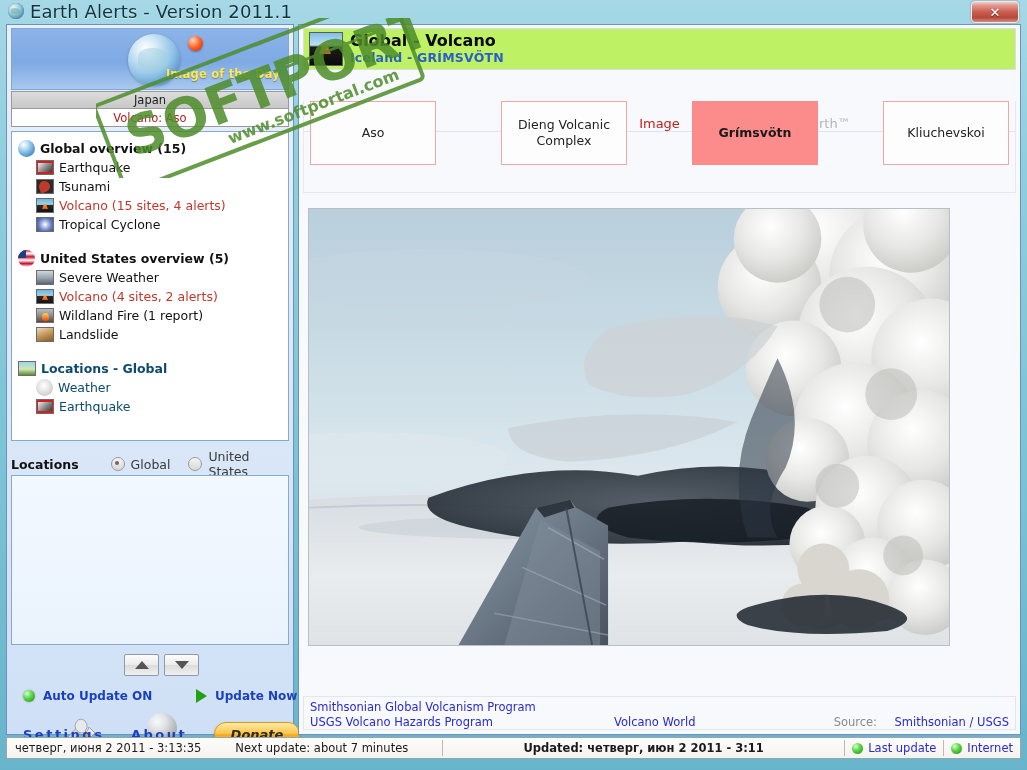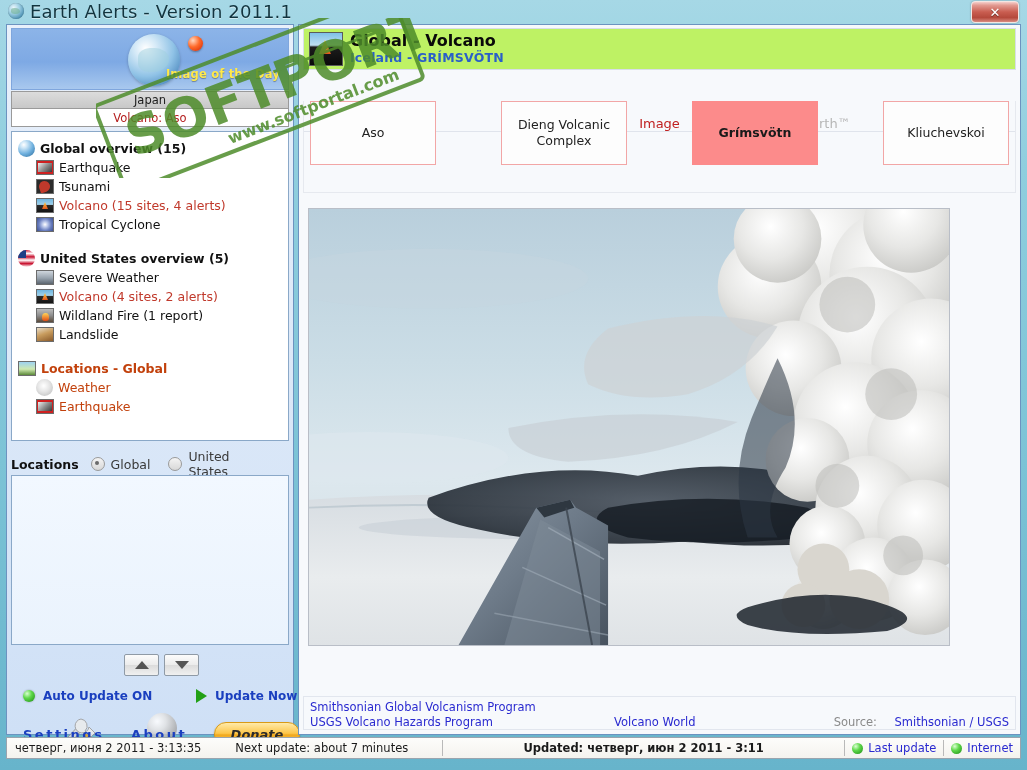--- a/index.html
+++ b/index.html
@@ -96,21 +96,21 @@
   .tree-group{margin-bottom:2px;}
   .tree-head{
     display:flex;align-items:center;height:20px;font-size:12.5px;font-weight:bold;color:#111;
     cursor:pointer;
   }
   .tree-item{
     display:flex;align-items:center;height:19px;font-size:12.5px;color:#111;
     margin-left:18px;cursor:pointer;
   }
   .tree-item.alert{color:#c0392b;}
-  .tree-item.dim, .tree-head.dim{color:#c2410c;}
+  .tree-item.dim, .tree-head.dim{color:#0c4a6e;}
   .ti{width:18px;height:15px;margin-right:5px;flex:0 0 auto;border:1px solid #6c6c6c;box-sizing:border-box;}
   .ti-round{width:17px;height:17px;border-radius:50%;border:none;margin-right:5px;flex:0 0 auto;}
   .ic-globe{background:radial-gradient(circle at 34% 28%,#ffffff 0%,#cde6f7 20%,#6fb0de 55%,#2f6f9f 95%);}
   .ic-flag{background:linear-gradient(180deg,#c8102e 0%,#ffffff 20%,#c8102e 40%,#ffffff 60%,#c8102e 80%,#ffffff 100%);position:relative;overflow:hidden;}
   .ic-flag:after{content:"";position:absolute;left:0;top:0;width:48%;height:48%;background:#1d3f86;}
   .ic-eq{background:#d02020;position:relative;overflow:hidden;}
   .ic-eq:after{content:"";position:absolute;left:1px;top:2px;right:1px;bottom:2px;background:linear-gradient(135deg,#efefef 0%,#8e8e8e 50%,#3a3a3a 100%);}
   .ic-tsu{background:#2b2b2b;position:relative;overflow:hidden;}
   .ic-tsu:after{content:"";position:absolute;left:2px;top:1px;width:11px;height:11px;background:#c0392b;border-radius:50% 50% 50% 0;transform:rotate(-20deg);}
   .ic-vol{background:linear-gradient(180deg,#6fb6e0 0%,#9fd0ea 42%,#2b2b2b 46%,#141414 100%);position:relative;overflow:hidden;}
@@ -121,21 +121,21 @@
   .ic-fire:after{content:"";position:absolute;left:5px;top:4px;width:7px;height:8px;background:linear-gradient(180deg,#ffd65a,#e04a14);border-radius:50% 50% 40% 40%;}
   .ic-land{background:linear-gradient(160deg,#e8dcc8 0%,#c89c5e 45%,#8a5a2a 100%);}
   .ic-loc{background:linear-gradient(180deg,#9ed2f0 0%,#cfe9b0 55%,#5d8a3a 100%);}
   .ic-wea{background:radial-gradient(circle at 45% 40%,#ffffff 0%,#e4e4e4 45%,#b6b6b6 100%);border-radius:50%;border:none;}
   .tree-gap{height:12px;}
 
   #loc-bar{
     position:absolute;left:4px;top:428px;width:278px;height:22px;
     display:flex;align-items:center;font-size:12.5px;color:#111;
   }
-  #loc-bar .lb-title{font-weight:bold;margin-right:12px;text-align:center;}
+  #loc-bar .lb-title{font-weight:bold;margin-right:32px;text-align:center;}
   .radio{display:flex;align-items:center;margin-right:18px;cursor:pointer;color:#3a3a3a;}
   .radio .dot{
     width:12px;height:12px;border-radius:50%;margin-right:6px;flex:0 0 auto;
     background:linear-gradient(180deg,#f4f4f4,#d8d8d8);border:1px solid #9a9a9a;position:relative;
   }
   .radio.on .dot:after{
     content:"";position:absolute;left:3px;top:3px;width:4px;height:4px;border-radius:50%;background:#6a6a6a;
   }
   #loc-list{
     position:absolute;left:4px;top:450px;width:278px;height:170px;

